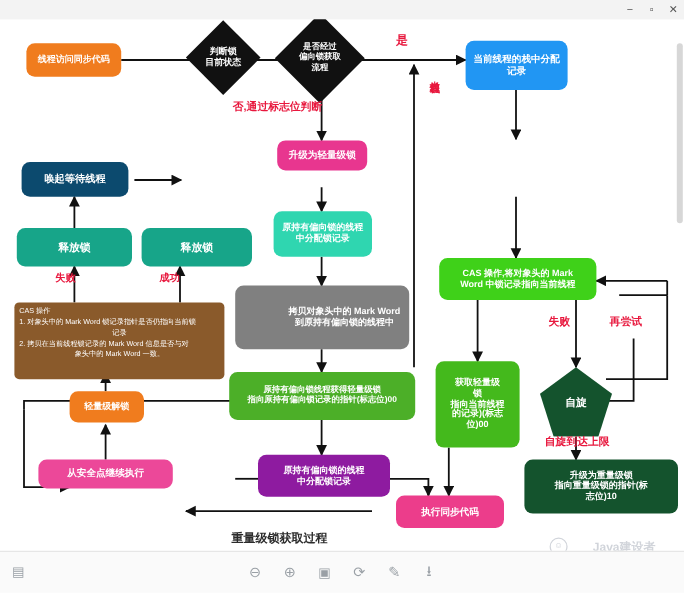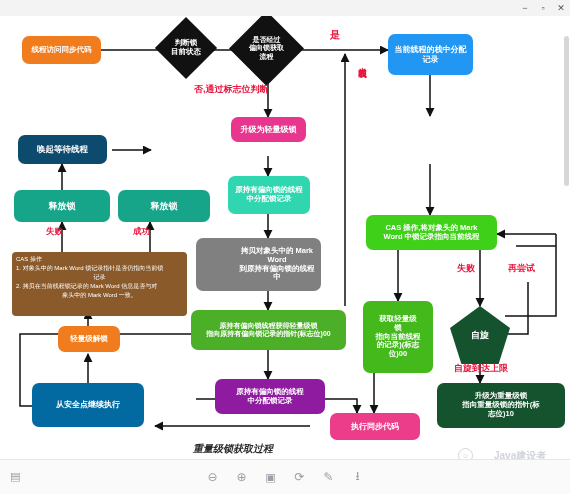--- a/index.html
+++ b/index.html
@@ -235,21 +235,21 @@
 
     <div class="node rounded" style="left:231px;top:101px;width:75px;height:25px;background:#e8368f;font-size:8px;">
       <span>升级为轻量级锁</span>
     </div>
 
     <div class="node rounded" style="left:228px;top:160px;width:82px;height:38px;background:#2fd6b0;font-size:7.5px;white-space:pre-line;">
       <span>原持有偏向锁的线程
 中分配锁记录</span>
     </div>
 
-    <div class="node rounded" style="left:196px;top:222px;width:125px;height:53px;background:#808080;font-size:7.5px;white-space:pre-line;padding-left:40px;">
+    <div class="node rounded" style="left:196px;top:222px;width:145px;height:53px;background:#808080;font-size:7.5px;white-space:pre-line;padding-left:40px;">
       <span>拷贝对象头中的 Mark Word
 到原持有偏向锁的线程中</span>
     </div>
 
     <div class="node rounded" style="left:191px;top:294px;width:155px;height:40px;background:#4caf28;font-size:7px;white-space:pre-line;">
       <span>原持有偏向锁线程获得轻量级锁
 指向原持有偏向锁记录的指针(标志位)00</span>
     </div>
 
     <div class="node rounded" style="left:215px;top:363px;width:110px;height:35px;background:#8e1ba0;font-size:7.5px;white-space:pre-line;">
@@ -271,21 +271,21 @@
     </div>
 
     <div class="node rounded" style="left:118px;top:174px;width:92px;height:32px;background:#17a589;font-size:9px;">
       <span>释放锁</span>
     </div>
 
     <div class="node rounded" style="left:58px;top:310px;width:62px;height:26px;background:#f07c1e;font-size:7.5px;">
       <span>轻量级解锁</span>
     </div>
 
-    <div class="node rounded" style="left:32px;top:367px;width:112px;height:44px;background:#0369a1;font-size:8px;">
+    <div class="node rounded" style="left:32px;top:367px;width:112px;height:24px;background:#ec4899;font-size:8px;">
       <span>从安全点继续执行</span>
     </div>
 
     <div class="cas-box" style="position:absolute;left:12px;top:236px;width:167px;height:58px;font-size:6px;">
       <span class="cas-title">CAS 操作</span>
       <span class="cas-li">1. 对象头中的 Mark Word 锁记录指针是否仍指向当前锁</span>
       <span class="cas-li" style="text-align:center;">记录</span>
       <span class="cas-li">2. 拷贝在当前线程锁记录的 Mark Word 信息是否与对</span>
       <span class="cas-li" style="text-align:center;">象头中的 Mark Word 一致。</span>
     </div>
@@ -299,21 +299,21 @@
     <div class="elabel" style="left:457px;top:248px;font-size:9px;">失败</div>
 
     <div class="elabel" style="left:508px;top:248px;font-size:9px;">再尝试</div>
 
     <div class="elabel" style="left:454px;top:348px;font-size:9px;">自旋到达上限</div>
 
     <div class="elabel" style="left:46px;top:211px;font-size:8.5px;">失败</div>
 
     <div class="elabel" style="left:133px;top:211px;font-size:8.5px;">成功</div>
 
-    <div class="caption" style="left:193px;top:426px;font-size:10px;font-style:italic;">重量级锁获取过程</div>
+    <div class="caption" style="left:193px;top:426px;font-size:10px;">重量级锁获取过程</div>
 
     <div class="wm" style="left:458px;top:432px;font-size:10px;">
       <span class="wm-circle">☺</span>
       <span>Java建设者</span>
     </div>
 
     <div class="sb-thumb"></div>
   </div>
 
   <div class="toolbar">

